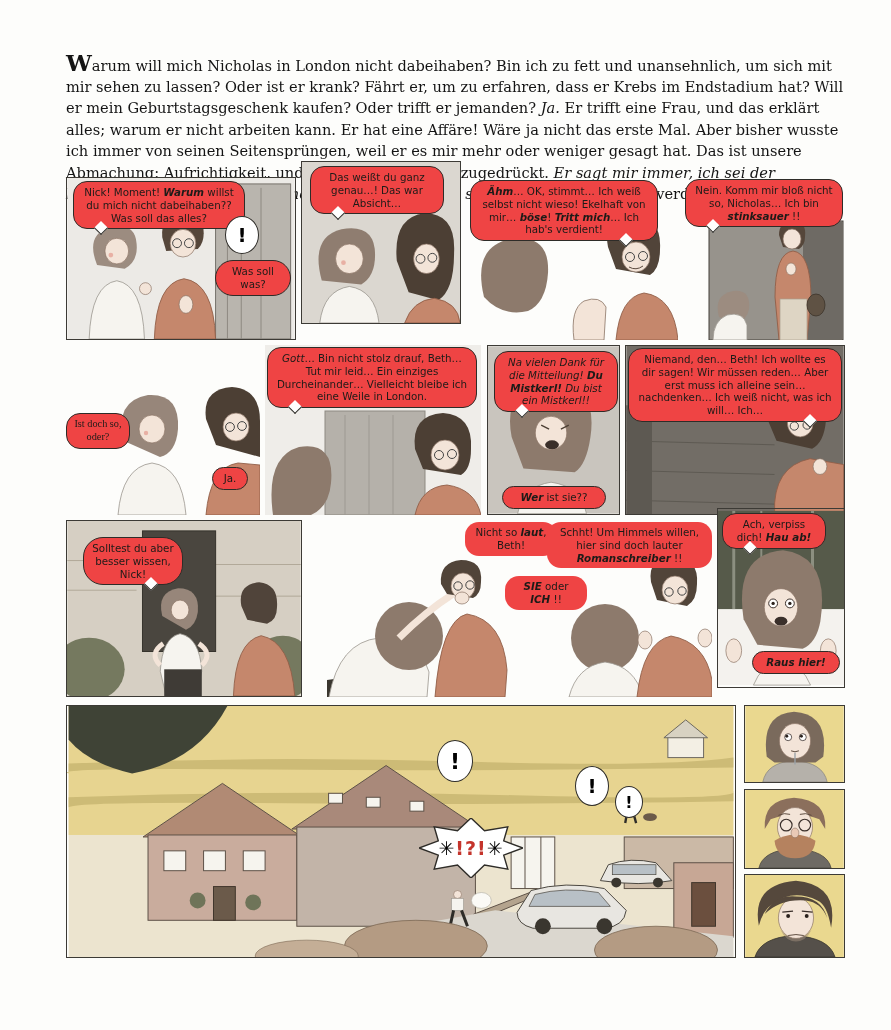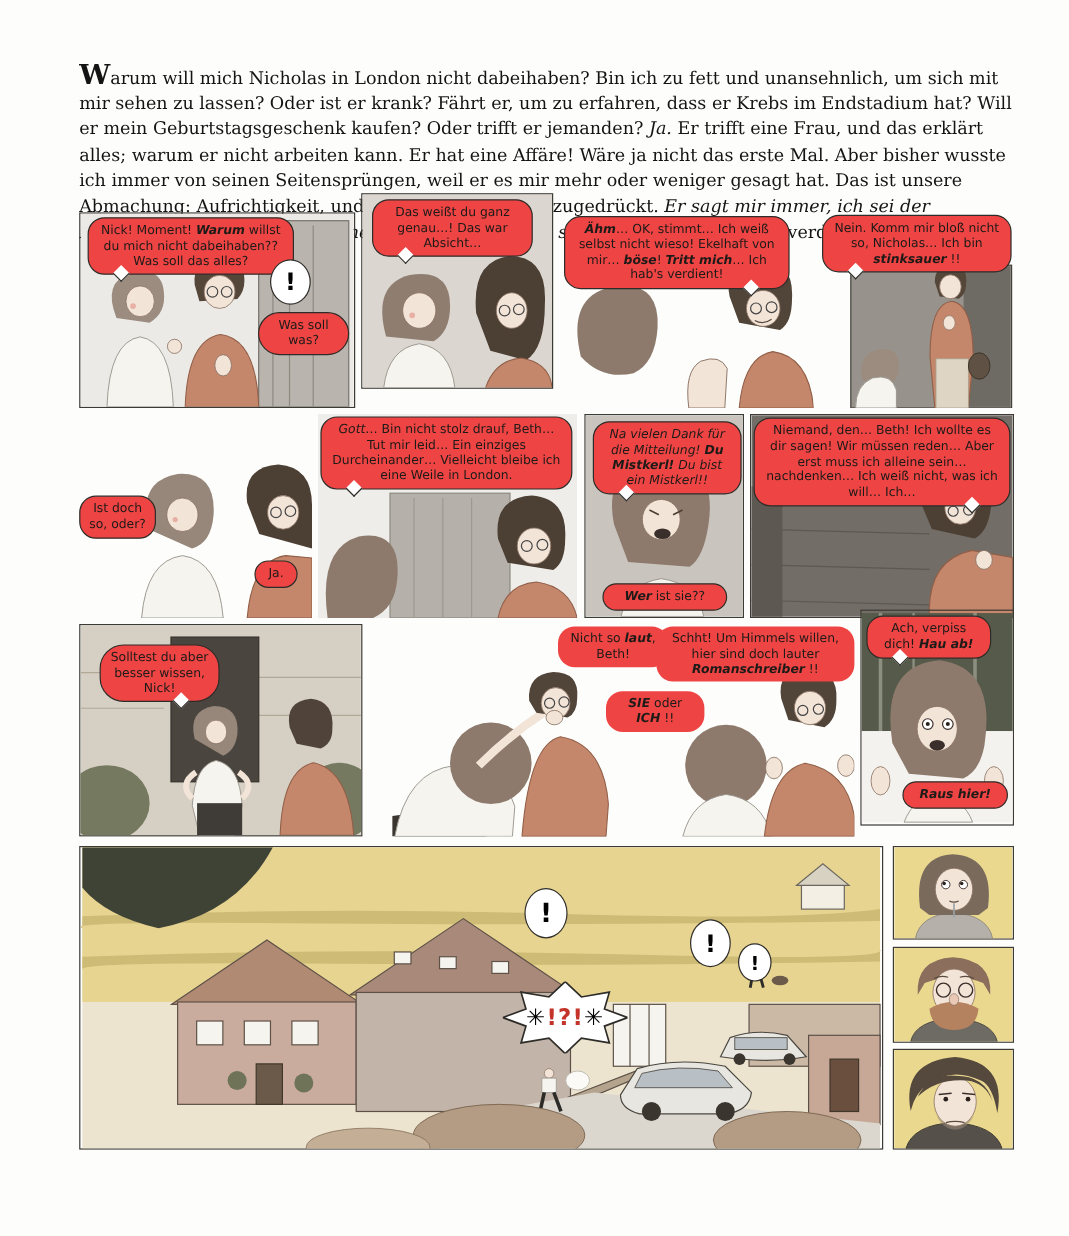--- a/index.html
+++ b/index.html
@@ -118,21 +118,21 @@
       <path d="M58 96 Q48 56 82 50 Q114 48 112 84 Q110 108 94 112 Z" fill="#97867a"></path>
       <ellipse cx="86" cy="84" rx="13" ry="14" fill="#f3e4d8" stroke="#8a7364" stroke-width="0.7"></ellipse>
       <circle cx="80" cy="88" r="2.2" fill="#e8b0a4"></circle>
       <path d="M52 170 Q56 122 86 118 Q116 122 120 170 Z" fill="#f6f4ef" stroke="#9a968e" stroke-width="0.8"></path>
       <path d="M140 74 Q136 44 166 42 Q194 44 194 76 L194 112 L150 100 Z" fill="#4c3f34"></path>
       <ellipse cx="170" cy="82" rx="13" ry="14" fill="#f3e4d8" stroke="#8a7364" stroke-width="0.7"></ellipse>
       <circle cx="164" cy="82" r="4.4" fill="none" stroke="#444"></circle>
       <circle cx="176" cy="81" r="4.4" fill="none" stroke="#444"></circle>
       <path d="M140 170 Q144 122 172 118 L194 120 L194 170 Z" fill="#c5876c" stroke="#915f48" stroke-width="0.9"></path>
     </svg>
-    <div class="bubble" style="left:0px;top:68px;width:64px;"><span>Ist doch so, oder?</span></div>
+    <div class="bubble" style="left:0px;top:68px;width:64px;font-family:Liberation Serif, serif;"><span>Ist doch so, oder?</span></div>
     <div class="bubble" style="left:146px;top:122px;width:36px;border-radius:16px;"><span>Ja.</span></div>
   </div>
 
   <div class="panel" style="left:265px;top:345px;width:216px;height:170px;">
     <svg viewBox="0 0 216 170">
       <rect width="216" height="170" fill="#efede9"></rect>
       <rect x="60" y="66" width="100" height="104" fill="#b5b1aa" stroke="#8d8981"></rect>
       <line x1="80" y1="70" x2="80" y2="170" stroke="#9d9992"></line>
       <line x1="104" y1="70" x2="104" y2="170" stroke="#9d9992"></line>
       <line x1="128" y1="70" x2="128" y2="170" stroke="#9d9992"></line>

